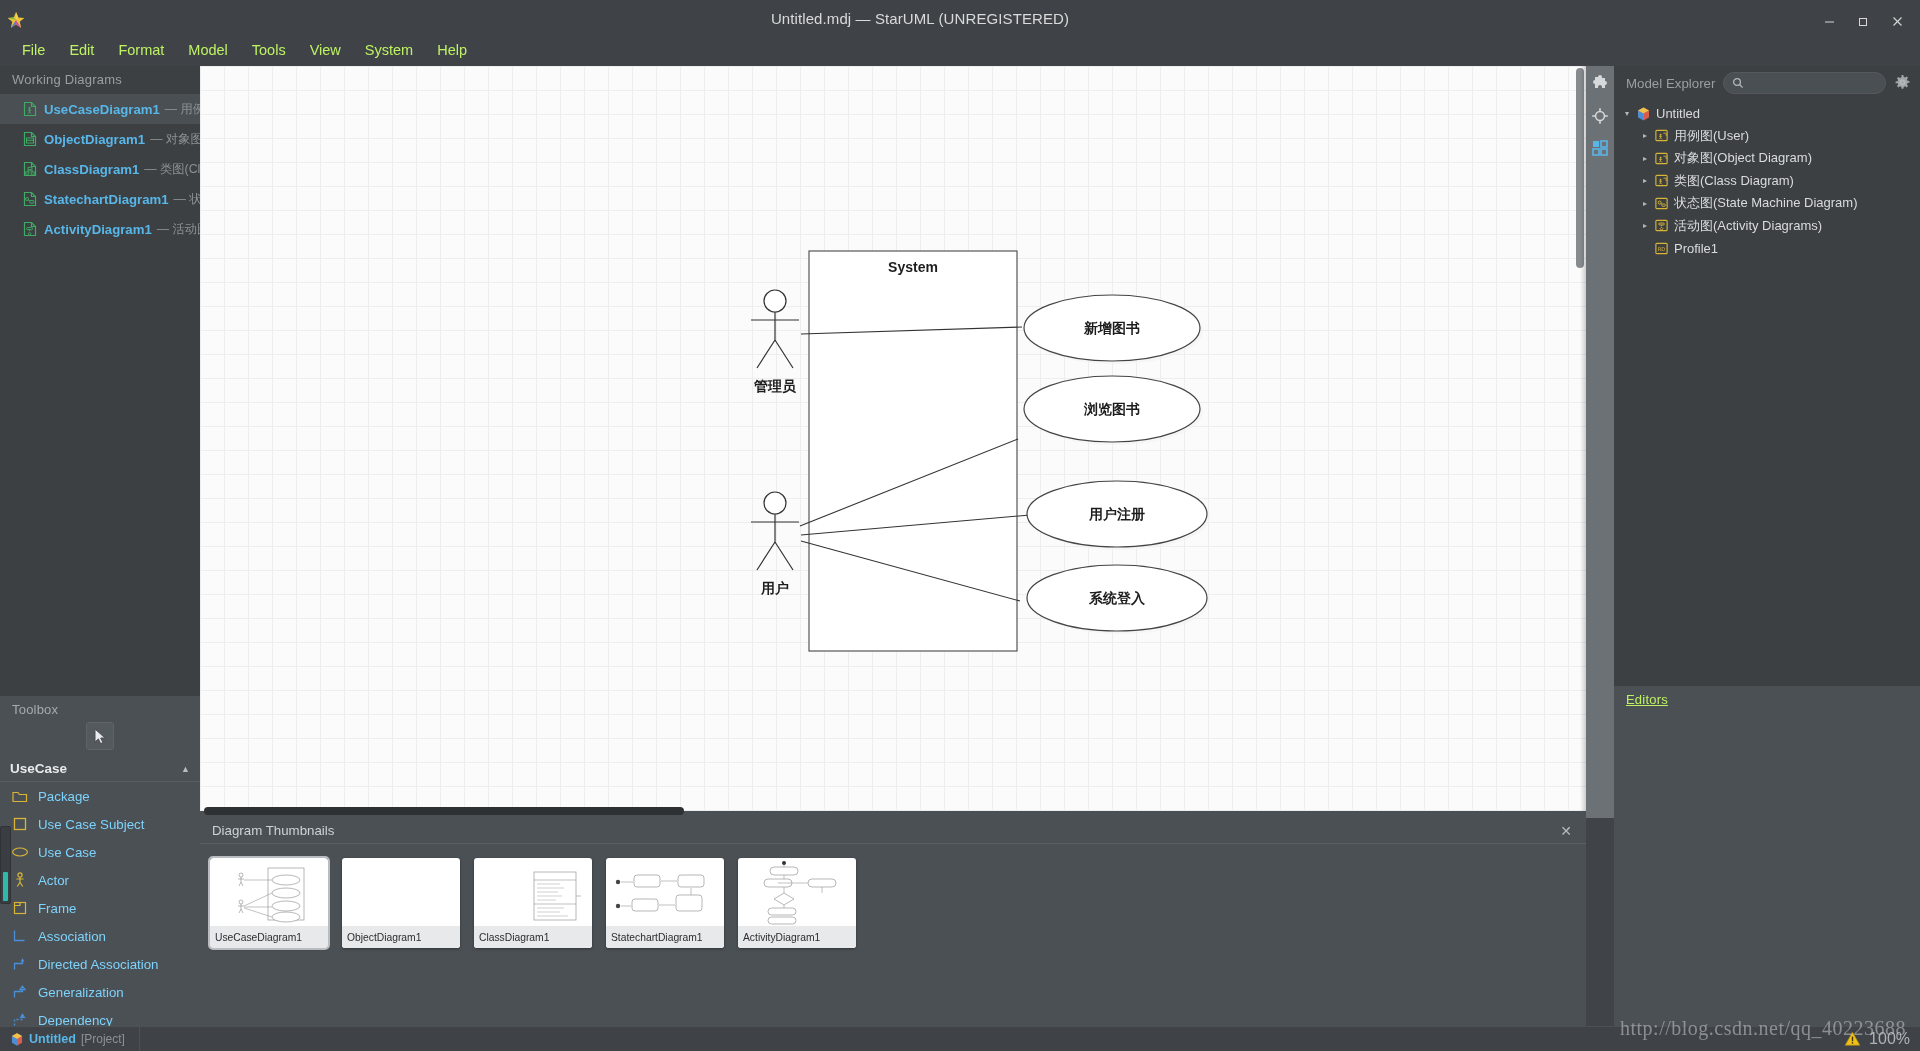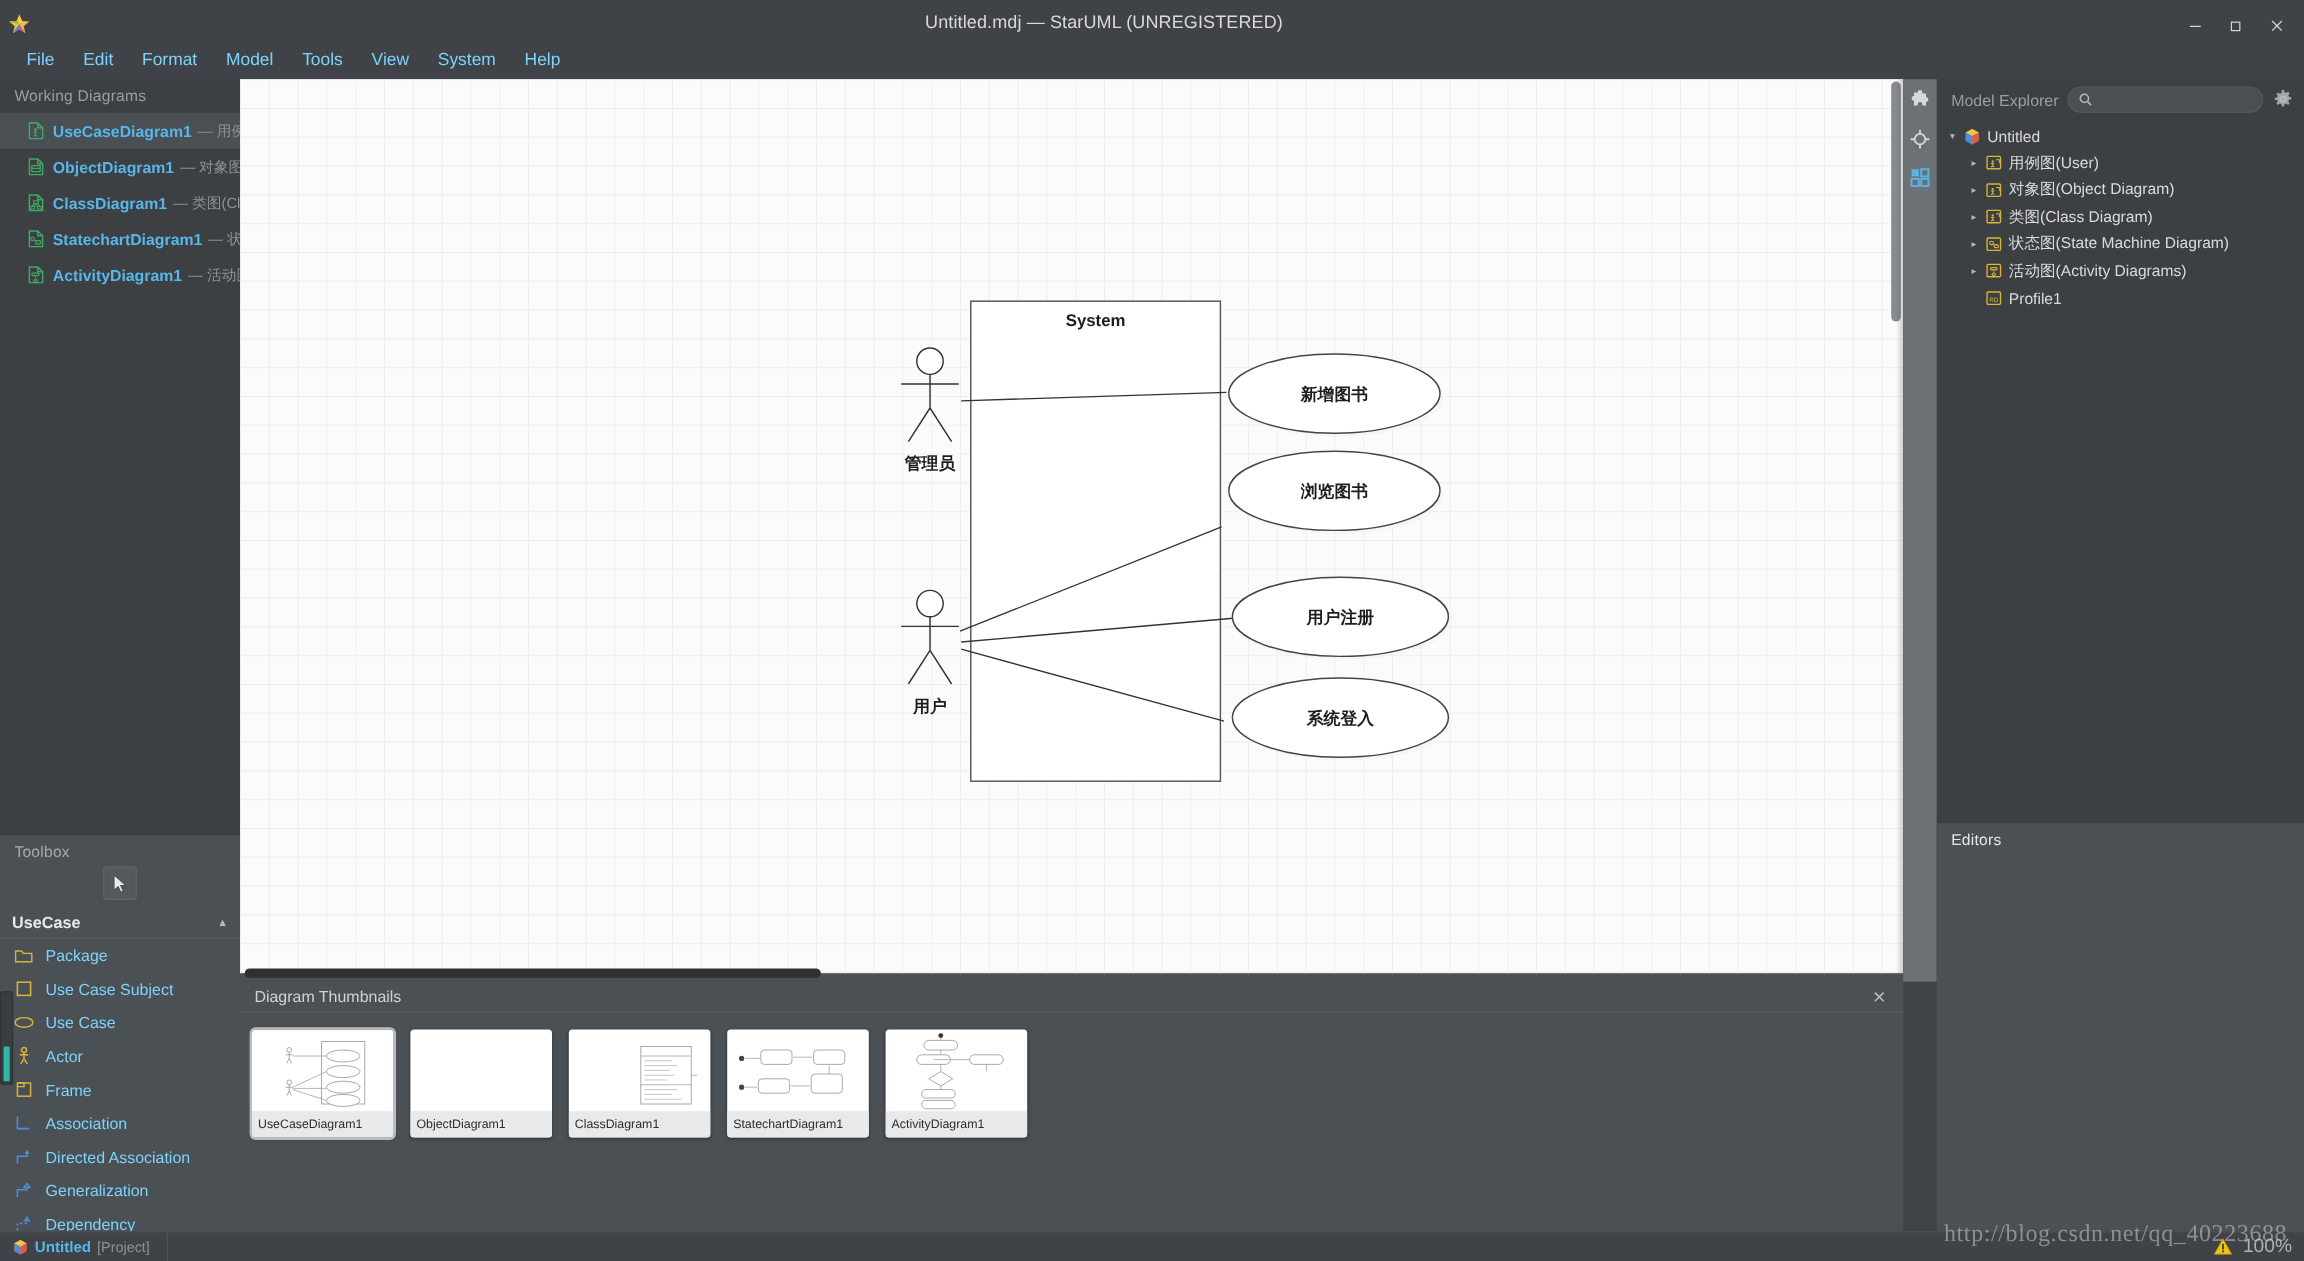--- a/index.html
+++ b/index.html
@@ -26,21 +26,21 @@
   .win-ctrls { position: absolute; right: 6px; top: 10px; display: flex; gap: 0; }
   .win-btn { width: 34px; height: 22px; display: flex; align-items: center; justify-content: center;
              color: #d5d7d9; font-size: 13px; cursor: default; }
 
   
   .menubar {
     position: absolute; top: 33px; left: 0; width: 1920px; height: 33px;
     background: #3f4347; display: flex; align-items: center; padding-left: 10px;
   }
   .menu-item {
-    padding: 4px 12px; font-size: 14.5px; color: #7dd3fc; cursor: default;
+    padding: 4px 12px; font-size: 14.5px; color: #bef264; cursor: default;
   }
 
   
   .left-panel {
     position: absolute; top: 66px; left: 0; width: 200px; height: 960px;
     background: #3c4043;
     text-align: center;
   }
   .panel-head {
     height: 26px; display: flex; align-items: center; padding-left: 12px;
@@ -148,21 +148,21 @@
     height: 22.5px; display: flex; align-items: center; font-size: 13px;
     color: #d9dbdd; cursor: default; white-space: nowrap;
   }
   .tr .arrow { width: 14px; flex: 0 0 14px; text-align: center; font-size: 8px; color: #b4b8bc; }
   .tr .ic { width: 18px; flex: 0 0 18px; display:flex; align-items:center; justify-content:center; }
   .tr .lbl { margin-left: 4px; }
   .editors-panel {
     position: absolute; top: 620px; left: 0; width: 306px; height: 406px;
     background: #4b5055;
   }
-  .editors-panel .panel-head { color: #e5e5e5; }
+  .editors-panel .panel-head { color: #bef264; text-decoration: underline; }
 
   
   .thumbs {
     position: absolute; top: 818px; left: 200px; width: 1386px; height: 208px;
     background: #4b5055;
   }
   .thumbs-head {
     height: 26px; display: flex; align-items: center; justify-content: space-between;
     padding: 0 14px 0 12px; border-bottom: 1px solid #5a5f64;
   }

